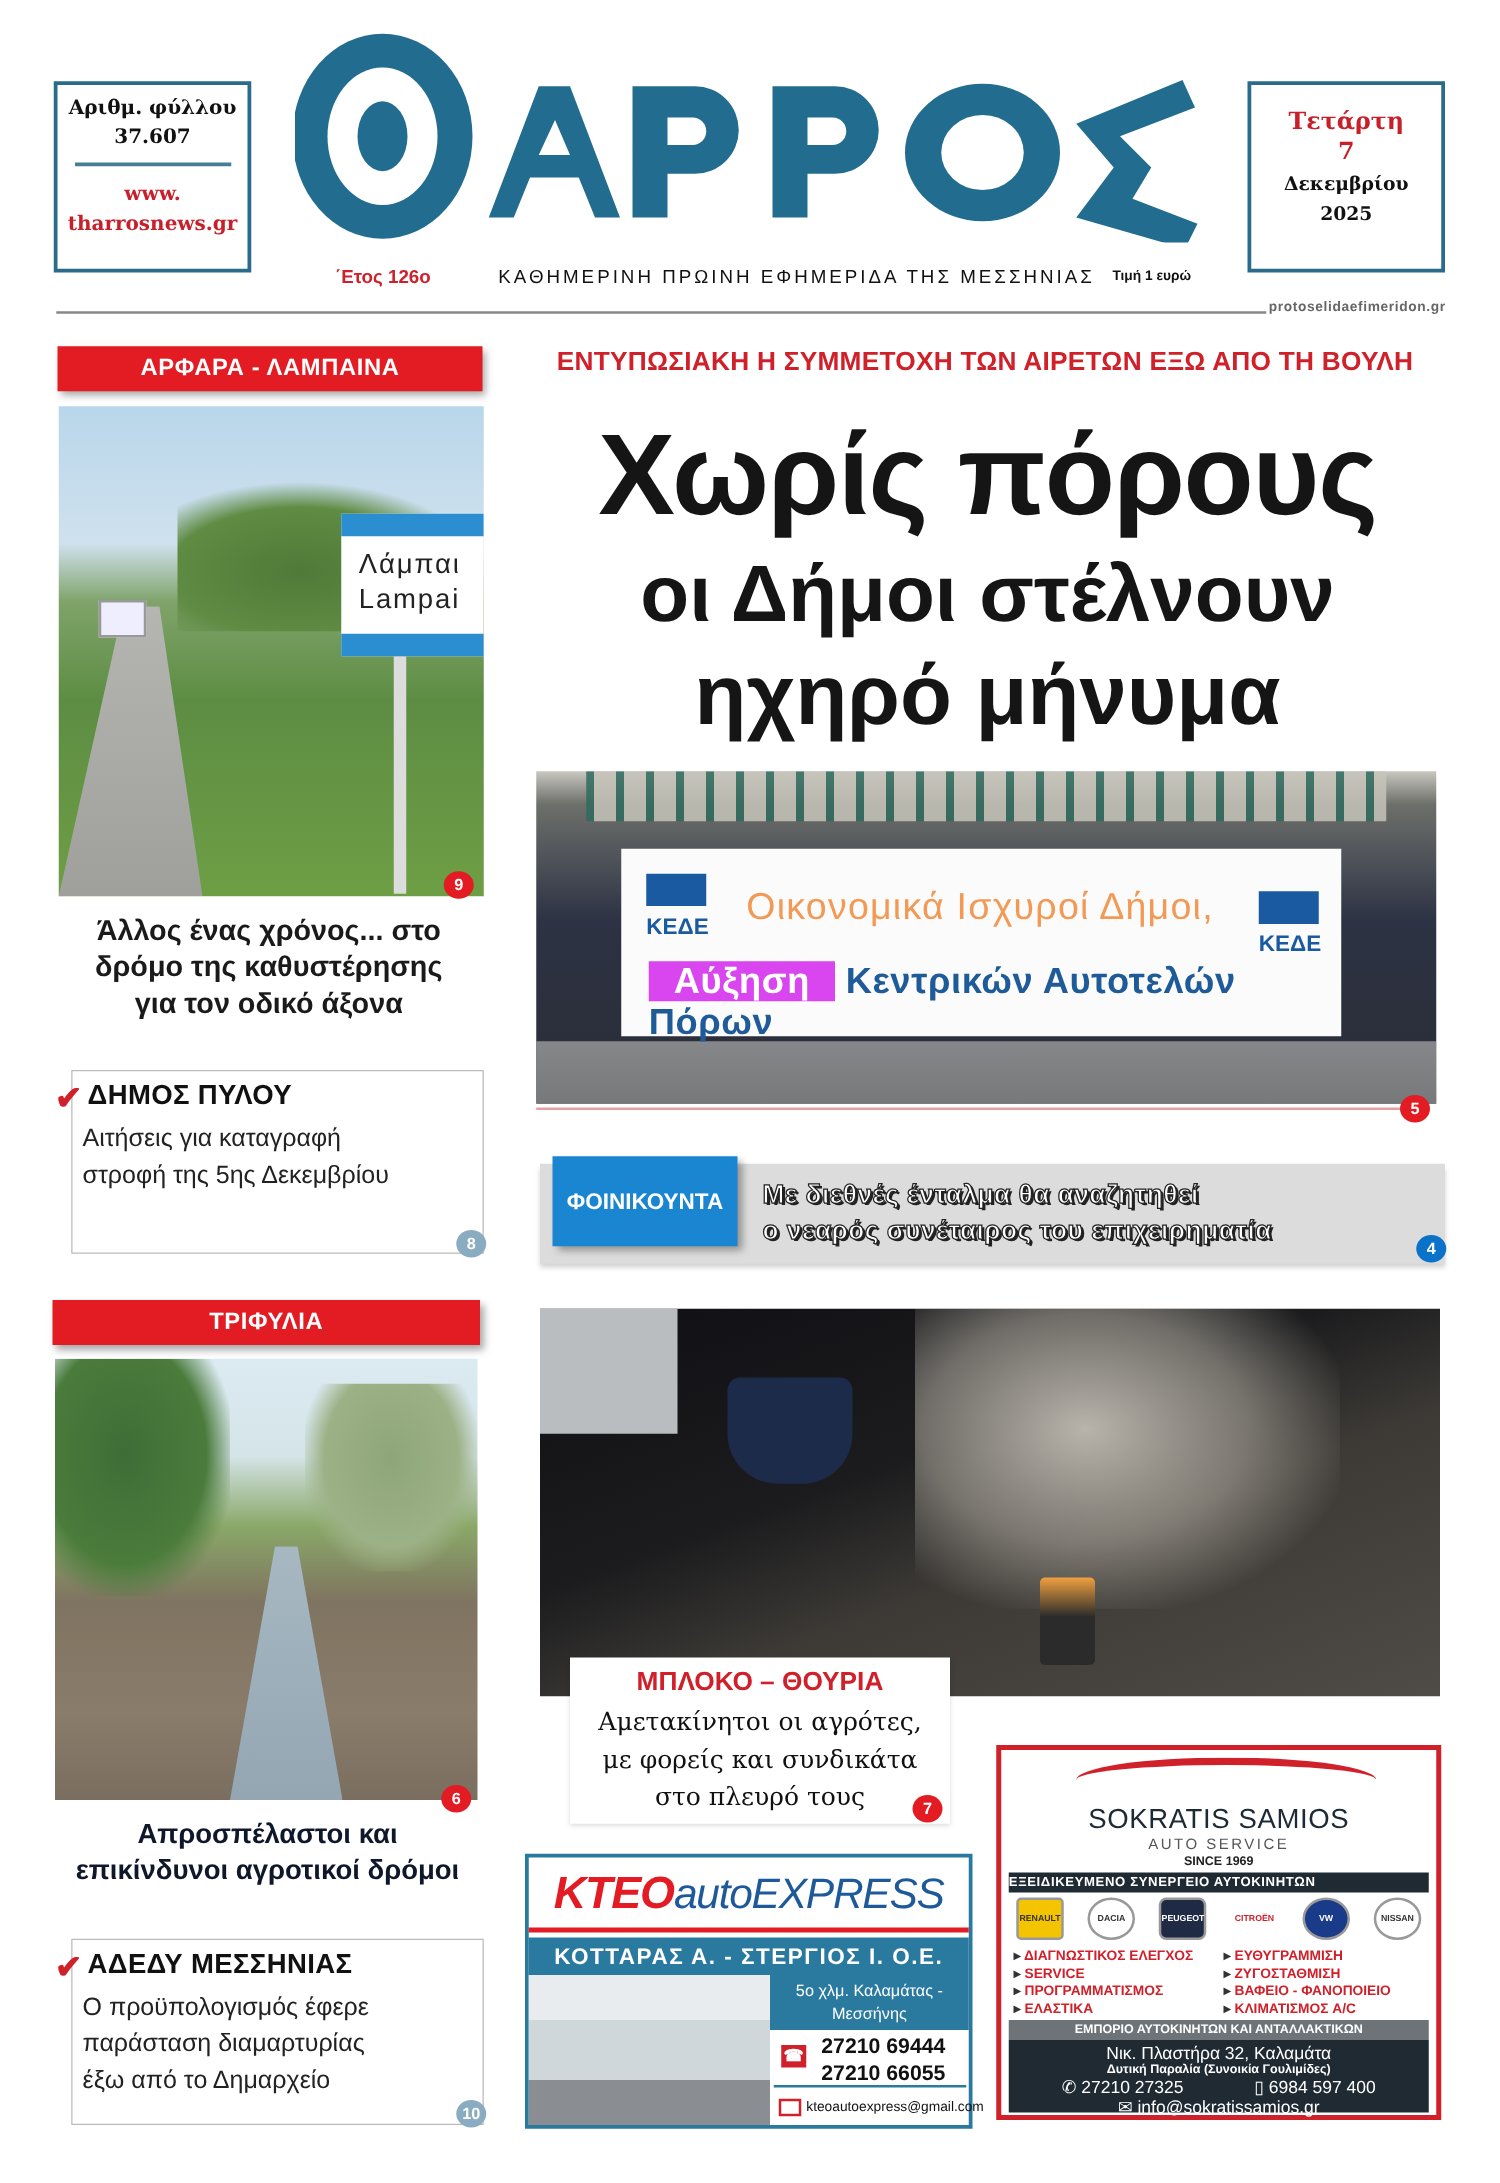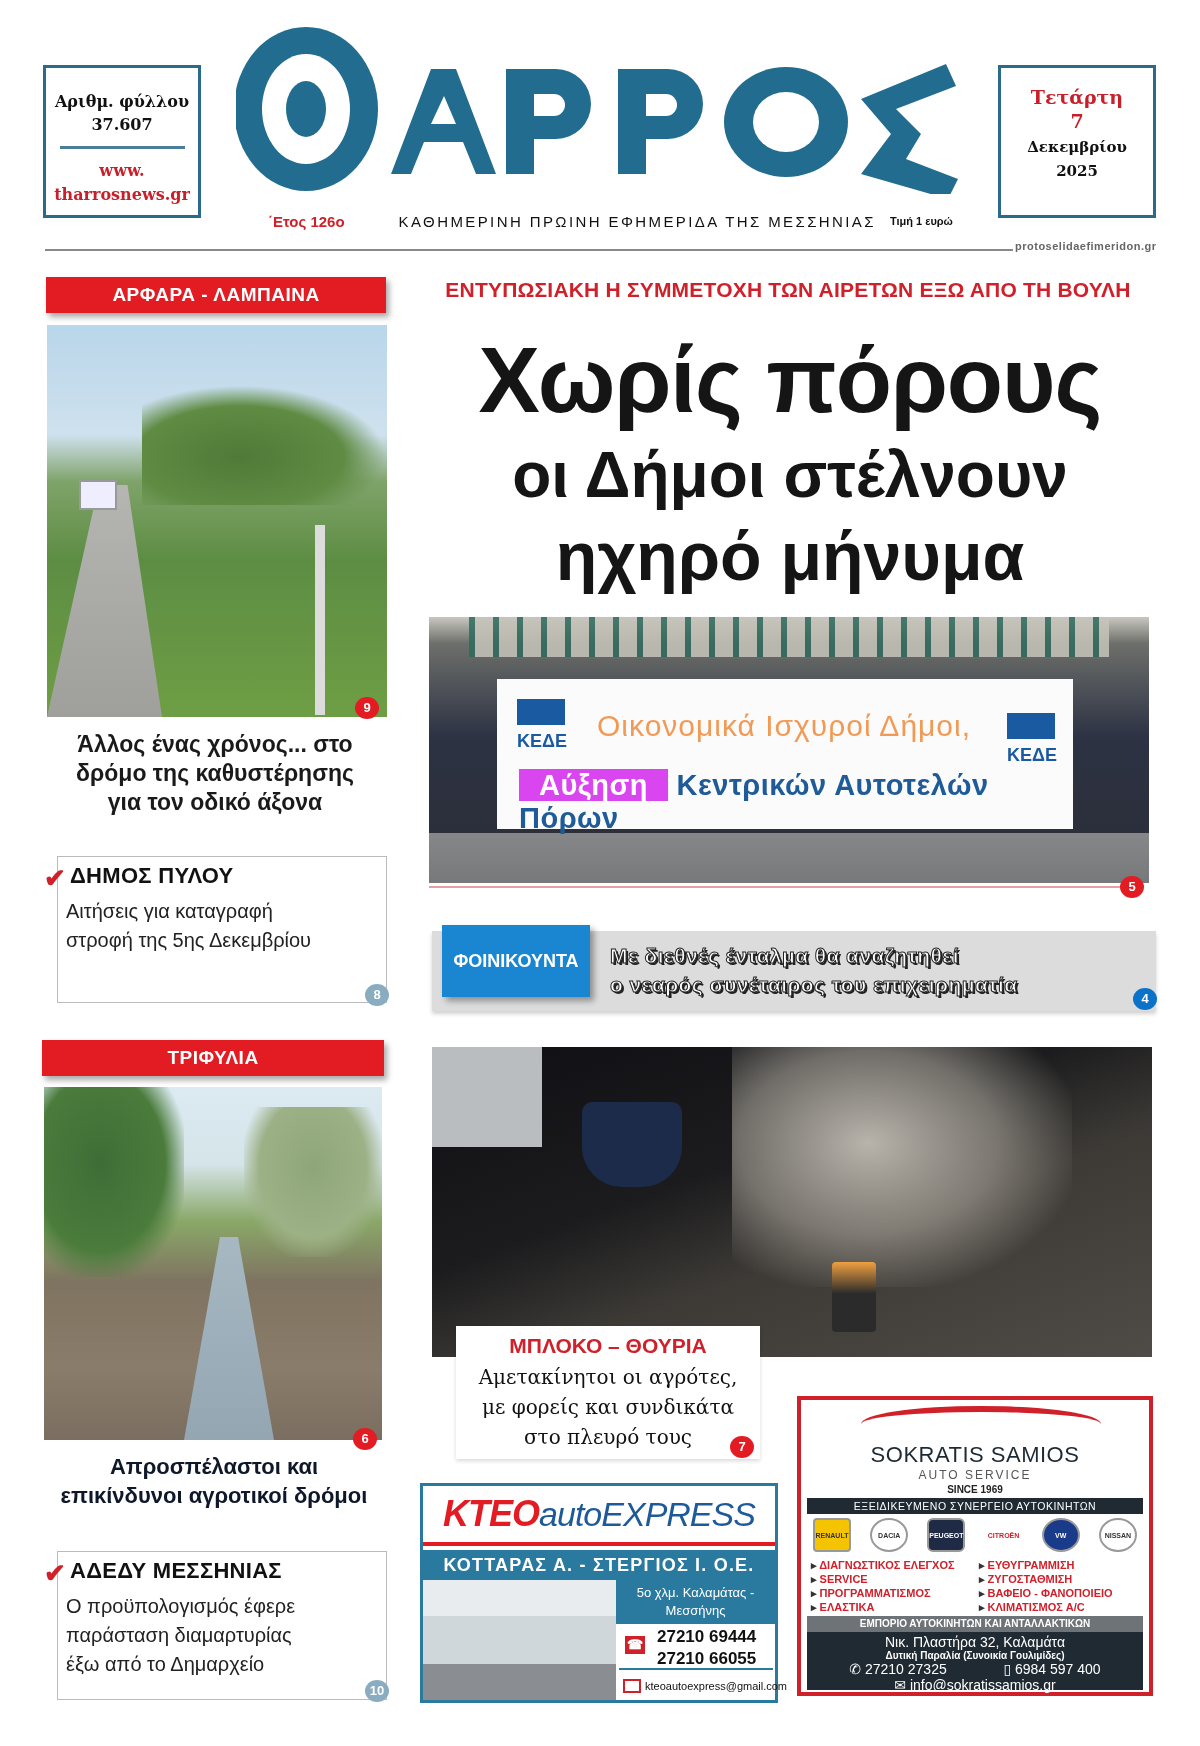--- a/index.html
+++ b/index.html
@@ -1,21 +1,21 @@
 <!DOCTYPE html>
 <html><head>
 <meta charset="utf-8">
 <style>
   * { box-sizing: border-box; margin: 0; padding: 0; }
   body { width: 1200px; height: 1746px; background: #ffffff; position: relative; overflow: hidden; font-family: "Liberation Sans", sans-serif; color: #111; }
   .abs { position: absolute; }
 
   
   .issue-box { left: 43px; top: 65px; width: 158px; height: 153px; border: 3px solid #2a6a8a; text-align: center; font-family: "DejaVu Serif", serif; font-weight: bold; }
-  .issue-box .lbl { font-size: 16px; margin-top: 24px; color: #111; }
+  .issue-box .lbl { font-size: 16px; margin-top: 8px; color: #111; }
   .issue-box .num { font-size: 16px; margin-top: 4px; color: #111; }
   .issue-box .rule { width: 125px; height: 3px; background: #4a7d98; margin: 12px auto 10px; }
   .issue-box .site { font-size: 16px; color: #c8202a; line-height: 24px; }
 
   .date-box { left: 998px; top: 65px; width: 158px; height: 153px; border: 3px solid #2a6a8a; text-align: center; font-family: "DejaVu Serif", serif; font-weight: bold; }
   .date-box .day { font-size: 19px; color: #c8202a; margin-top: 18px; }
   .date-box .dnum { font-size: 19px; color: #c8202a; margin-top: 2px; }
   .date-box .month { font-size: 15px; color: #111; margin-top: 6px; }
   .date-box .year { font-size: 15px; color: #111; margin-top: 6px; }
 
@@ -105,21 +105,21 @@
   .ad-kteo .phones .ic { position: absolute; left: 6px; top: 10px; width: 20px; height: 18px; background: #d0202a; color: #fff; font-size: 13px; text-align: center; line-height: 18px; }
   .ad-kteo .mail { position: absolute; left: 196px; top: 188px; width: 154px; height: 24px; font-size: 11px; color: #111; padding-left: 26px; line-height: 24px; white-space: nowrap; }
   .ad-kteo .mail .ic { position: absolute; left: 4px; top: 5px; width: 18px; height: 14px; border: 2px solid #d0202a; }
 
   
   .ad-sam { left: 797px; top: 1396px; width: 356px; height: 300px; border: 4px solid #d0202a; background: #fff; }
   .ad-sam .car { position: absolute; left: 60px; top: 6px; width: 240px; height: 36px; border-top: 6px solid #d0202a; border-radius: 60% 60% 0 0; }
   .ad-sam .name { position: absolute; left: 0; top: 42px; width: 348px; text-align: center; font-size: 22px; color: #1e2a33; letter-spacing: 0.5px; }
   .ad-sam .sub { position: absolute; left: 0; top: 68px; width: 348px; text-align: center; font-size: 12px; color: #555; letter-spacing: 2px; }
   .ad-sam .since { position: absolute; left: 0; top: 84px; width: 348px; text-align: center; font-size: 10px; color: #222; font-weight: bold; }
-  .ad-sam .spec { position: absolute; left: 6px; top: 98px; width: 336px; height: 16px; background: #1f2a33; color: #fff; font-size: 10.5px; text-align: center; line-height: 16px; font-weight: normal; letter-spacing: 0.5px; }
+  .ad-sam .spec { position: absolute; left: 6px; top: 98px; width: 336px; height: 16px; background: #1f2a33; color: #fff; font-size: 10.5px; text-align: left; line-height: 16px; font-weight: bold; letter-spacing: 0.5px; }
   .ad-sam .brands { position: absolute; left: 12px; top: 118px; width: 324px; height: 36px; display: flex; justify-content: space-between; }
   .ad-sam .brands span { width: 38px; height: 34px; border-radius: 50%; font-size: 7px; font-weight: bold; display: flex; align-items: center; justify-content: center; color: #333; border: 2px solid #999; }
   .ad-sam .services { position: absolute; left: 10px; top: 158px; width: 336px; display: grid; grid-template-columns: 1fr 1fr; font-size: 11px; color: #d0202a; font-weight: bold; line-height: 14px; }
   .ad-sam .services span::before { content: "▸ "; color: #333; }
   .ad-sam .trade { position: absolute; left: 6px; top: 216px; width: 336px; height: 16px; background: #6e7377; color: #fff; font-size: 10px; text-align: center; line-height: 16px; font-weight: bold; }
   .ad-sam .contact { position: absolute; left: 6px; top: 232px; width: 336px; height: 58px; background: #1f2a33; color: #fff; text-align: center; }
   .ad-sam .contact .a1 { font-size: 14px; margin-top: 2px; }
   .ad-sam .contact .a2 { font-size: 10px; font-weight: bold; }
   .ad-sam .contact .a3 { font-size: 14px; display: flex; justify-content: space-around; padding: 0 14px; }
   .ad-sam .contact .a4 { font-size: 14px; }
@@ -170,20 +170,24 @@
 
 <div class="abs top-rule"></div>
 <div class="abs source">protoselidaefimeridon.gr</div>
 
 <div class="abs kicker-bar k1">ΑΡΦΑΡΑ - ΛΑΜΠΑΙΝΑ</div>
 <div class="abs photo ph-road">
   <div class="trees"></div>
   <div class="asphalt"></div>
   <div class="bus"></div>
   <div class="pole"></div>
+  <div class="sign">
+    <div>Λάμπαι</div>
+    <div>Lampai</div>
+  </div>
 </div>
 <div class="abs badge red" style="left:355px;top:697px;">9</div>
 <div class="abs hl-road">
   <div>Άλλος ένας χρόνος... στο</div>
   <div>δρόμο της καθυστέρησης</div>
   <div>για τον οδικό άξονα</div>
 </div>
 
 <div class="abs boxed box-pylos">
   <span class="check">✔</span>

